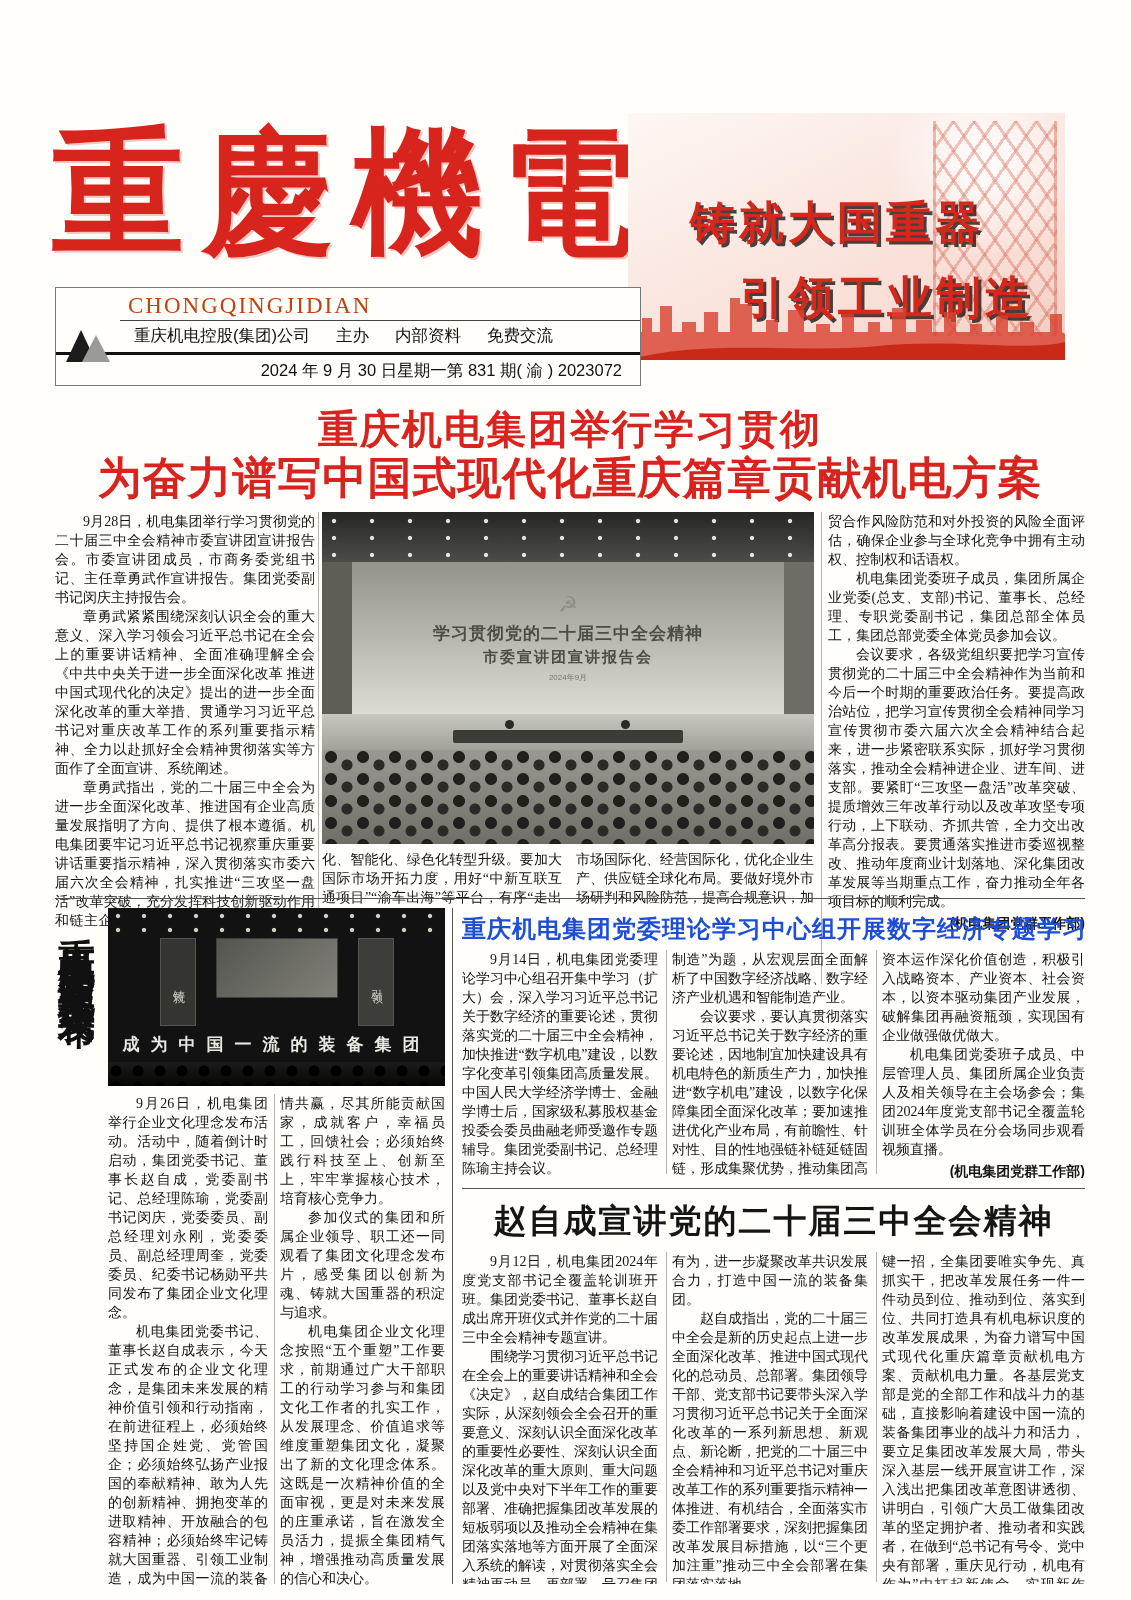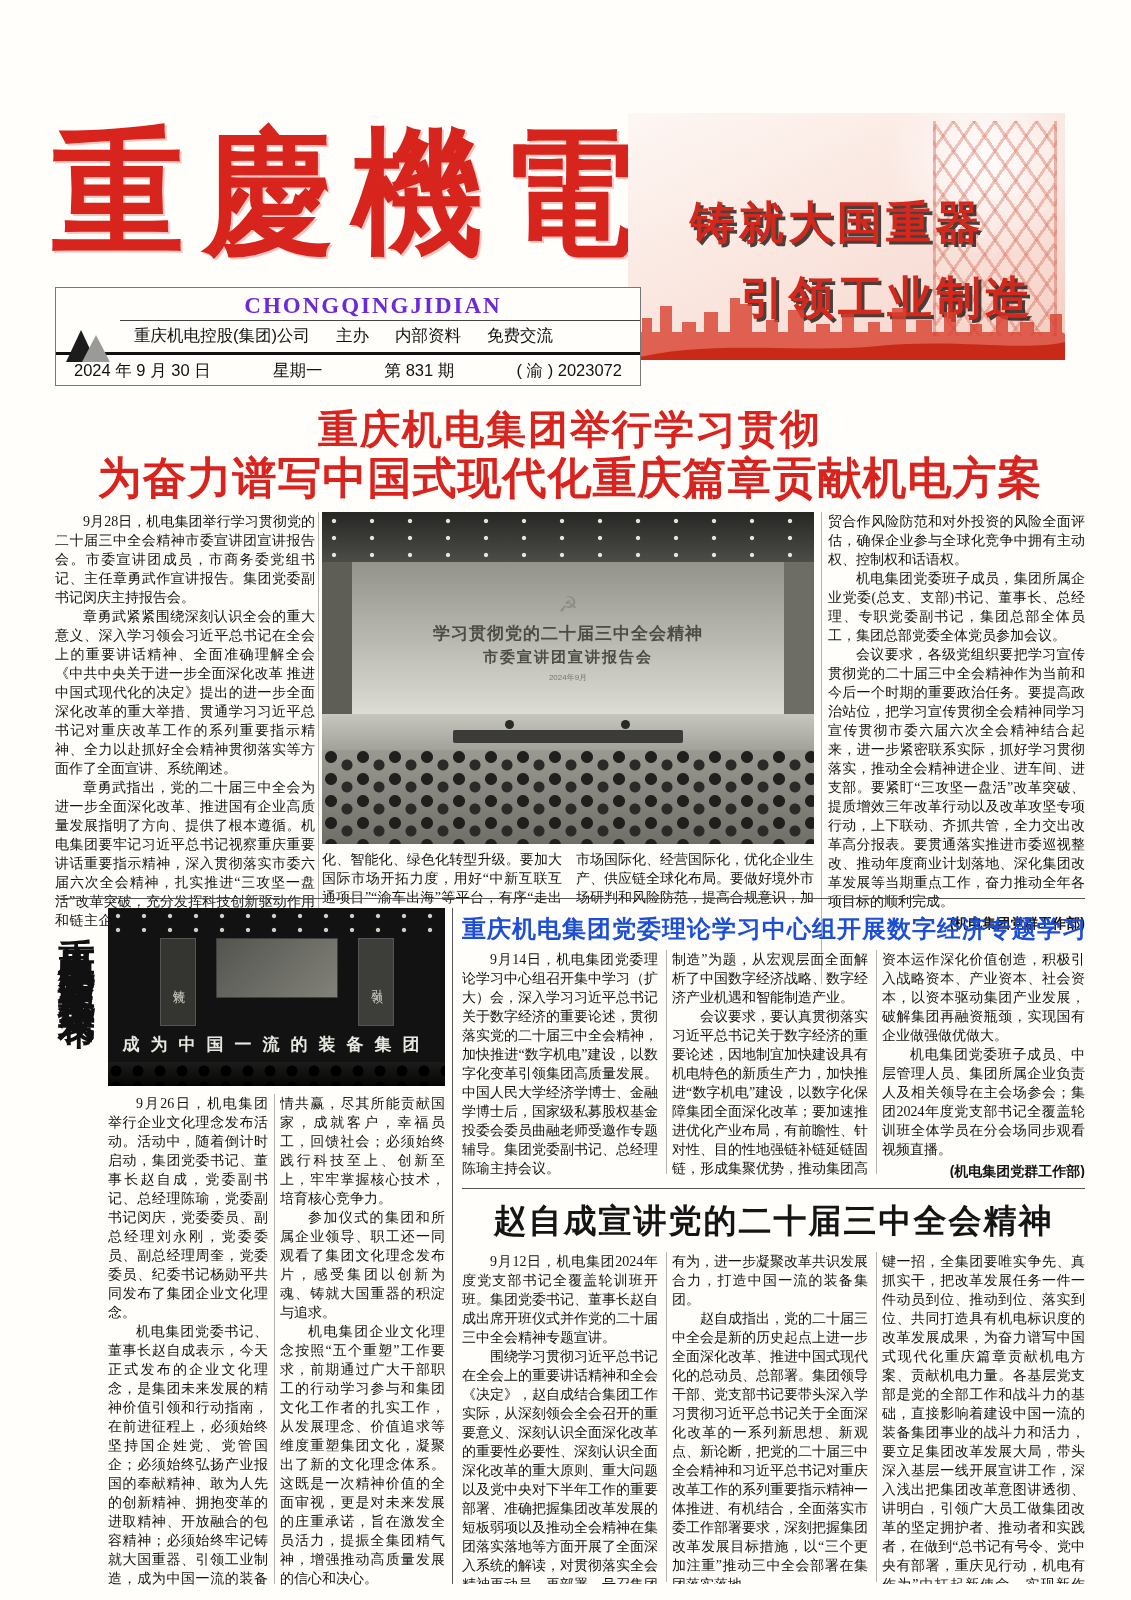--- a/index.html
+++ b/index.html
@@ -21,27 +21,27 @@
         border-left:3px solid rgba(210,86,66,.5);border-right:3px solid rgba(210,86,66,.5);}
   .slogan{position:absolute;font-family:"Liberation Sans",sans-serif;font-weight:900;
         color:#d5281c;font-size:45px;letter-spacing:4px;white-space:nowrap;
         text-shadow:3px 3px 0 rgba(45,32,30,.85);}
   .slogan1{left:62px;top:80px;}
   .slogan2{left:112px;top:155px;}
   .skyline{position:absolute;left:0;bottom:0;width:100%;height:80px;}
   
   .infobox{position:absolute;left:55px;top:287px;width:586px;height:99px;box-sizing:border-box;
         border:1.5px solid #777;background:#fffefa;}
-  .latin-row{display:flex;justify-content:center;align-items:baseline;
-        padding:5px 22px 1px 72px;font-family:"Liberation Serif",serif;font-weight:700;
-        font-size:23px;letter-spacing:2px;color:#6d28d9;}
+  .latin-row{display:flex;justify-content:flex-start;align-items:baseline;
+        padding:5px 22px 1px 72px;font-family:"Liberation Serif",serif;font-weight:400;
+        font-size:23px;letter-spacing:2px;color:#c2410c;}
   .pub-row{border-top:1.2px solid #444;margin-left:64px;display:flex;gap:18px 26px;
         padding:4px 8px 5px 14px;font-family:"Liberation Sans",sans-serif;
         font-size:16.5px;font-weight:500;color:#111;}
-  .date-row{border-top:3px solid #111;display:flex;justify-content:space-between;
+  .date-row{border-top:3px solid #111;display:flex;justify-content:flex-end;
         padding:5px 18px 0 18px;font-family:"Liberation Sans",sans-serif;
         font-size:16.5px;font-weight:500;color:#111;}
   .logo{position:absolute;left:10px;top:38px;width:52px;height:36px;}
   .logo .t1{position:absolute;left:0;bottom:0;width:0;height:0;
         border-left:15px solid transparent;border-right:15px solid transparent;border-bottom:32px solid #1c1c1c;}
   .logo .t2{position:absolute;left:16px;bottom:0;width:0;height:0;
         border-left:14px solid transparent;border-right:14px solid transparent;border-bottom:27px solid #9a9a98;}
   
   .a1-title{position:absolute;left:55px;top:406px;width:1030px;text-align:center;
         font-family:"Liberation Sans",sans-serif;font-weight:900;color:#d9231e;line-height:1.16;}

